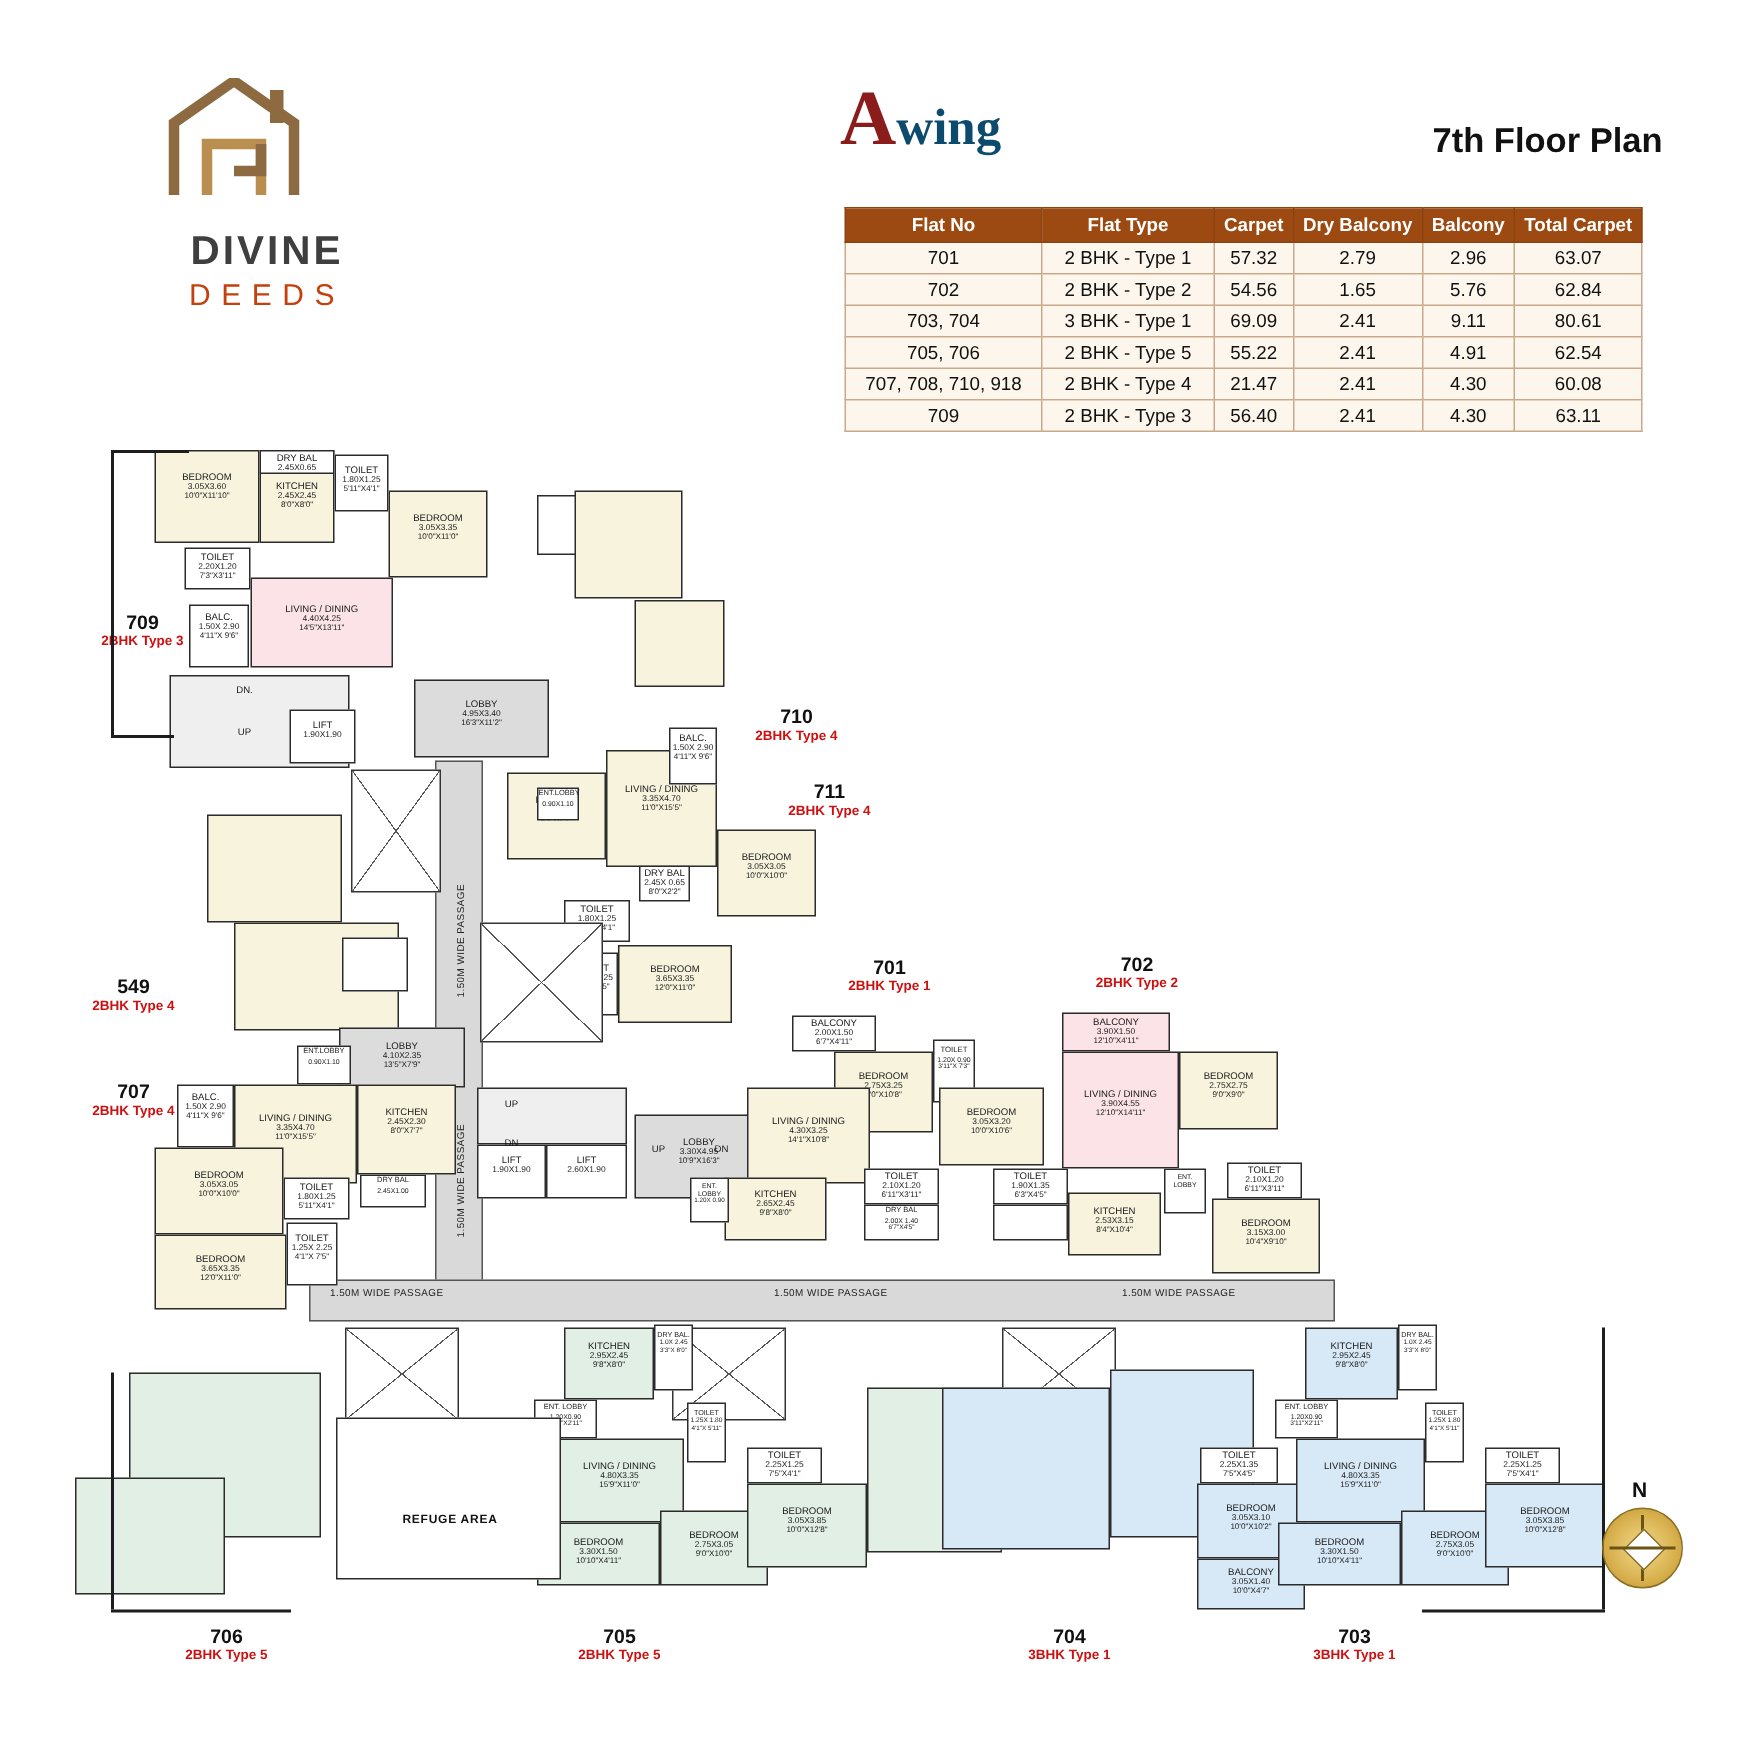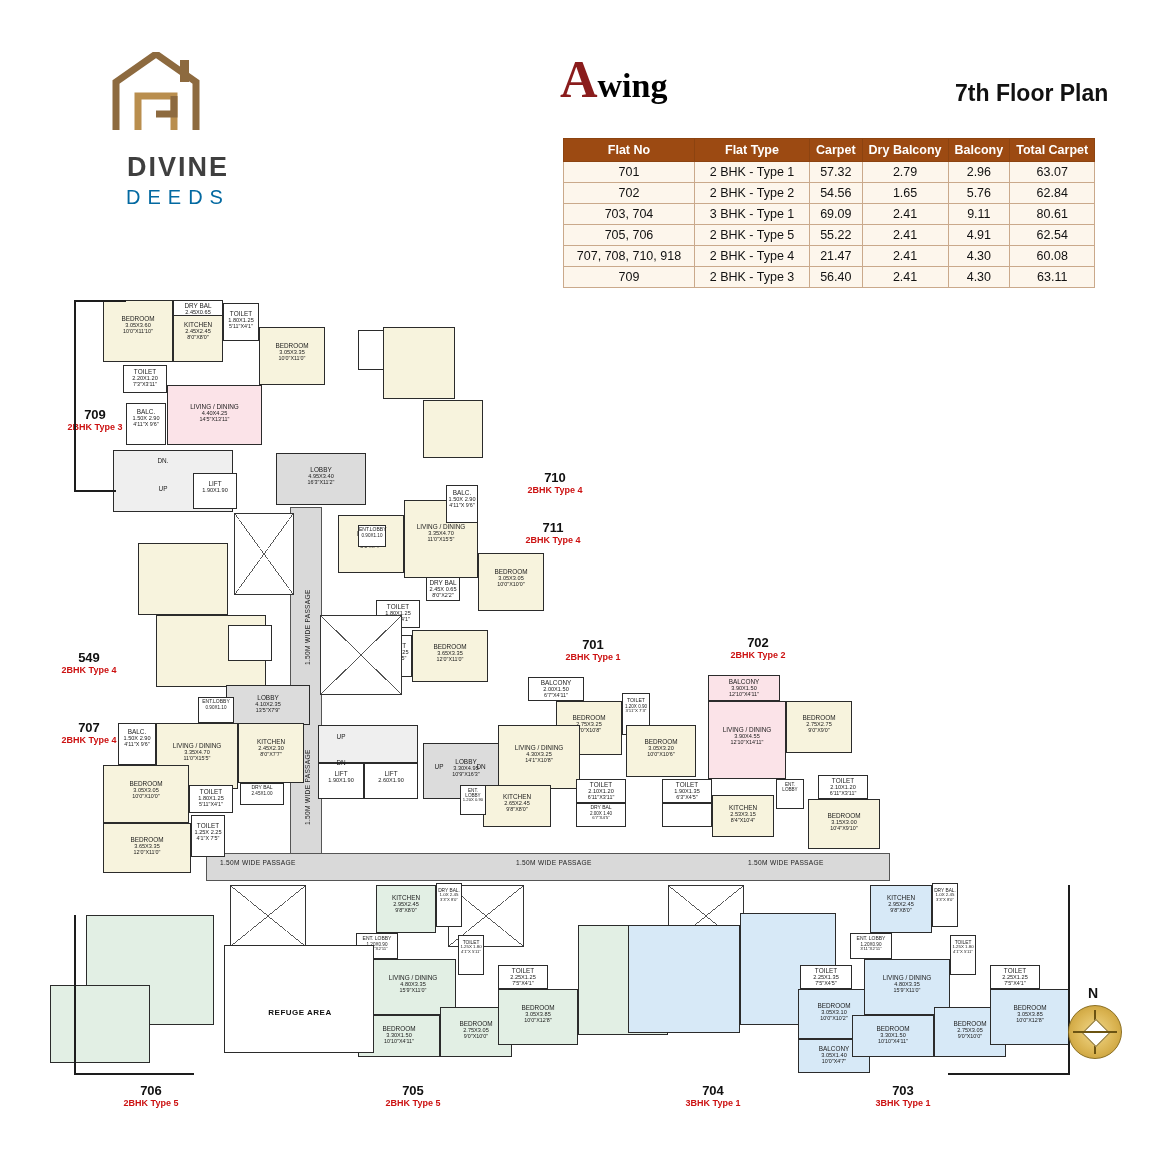--- a/index.html
+++ b/index.html
@@ -12,26 +12,26 @@
     color:#111;
   }
   .abs{position:absolute;}
 
   
   #logo{left:78px;top:52px;width:200px;height:180px;}
   .logo-mark{position:absolute;left:30px;top:0;width:110px;height:85px;}
   .logo-title{position:absolute;left:0;top:100px;width:200px;text-align:center;
     font-size:27px;letter-spacing:2px;color:#3f3f3f;font-weight:bold;}
   .logo-sub{position:absolute;left:0;top:134px;width:200px;text-align:center;
-    font-size:20px;letter-spacing:7px;color:#0369a1;}
+    font-size:20px;letter-spacing:7px;color:#c2410c;}
 
   
   #wing-title{left:560px;top:58px;font-size:34px;color:#8a1c1c;font-weight:bold;}
   #wing-title .big{font-size:52px;line-height:44px;font-family:"Liberation Serif",serif;}
-  #wing-title .wing-word{color:#000000;font-size:34px;font-family:"Liberation Serif",serif;}
+  #wing-title .wing-word{color:#0c4a6e;font-size:34px;font-family:"Liberation Serif",serif;}
   #floor-title{left:955px;top:80px;font-size:23px;font-weight:bold;color:#111;}
 
   
   #flat-table{left:563px;top:138px;border-collapse:collapse;font-size:12.5px;}
   #flat-table th{
     background:#9c4a12;color:#fff;font-weight:bold;
     border:1px solid #8c4310;padding:4px 6px;text-align:center;font-size:12.5px;
   }
   #flat-table td{
     border:1px solid #caa98b;padding:3px 6px;text-align:center;
@@ -290,21 +290,21 @@
       <span class="f">12'0"X11'0"</span>
     </span>
   </div>
   <div class="room white" style="left:330px;top:240px;width:28px;height:22px;">
     <span class="lbl" style="width:26px;top:1px;">
       <span class="n" style="font-size:5px;">ENT.LOBBY</span>
       <span class="d" style="font-size:4.6px;">0.90X1.10</span>
     </span>
   </div>
 
-  <div class="flatlabel" style="left:482px;top:185px;width:90px;">
+  <div class="flatlabel" style="left:458px;top:185px;width:90px;">
     <span class="num">710</span>
     <span class="typ">2BHK Type 4</span>
   </div>
   <div class="flatlabel" style="left:480px;top:235px;width:90px;">
     <span class="num">711</span>
     <span class="typ">2BHK Type 4</span>
   </div>
 
   <div class="room lightgrey" style="left:85px;top:165px;width:120px;height:62px;"></div>
   <div class="room grey" style="left:248px;top:168px;width:90px;height:52px;">

